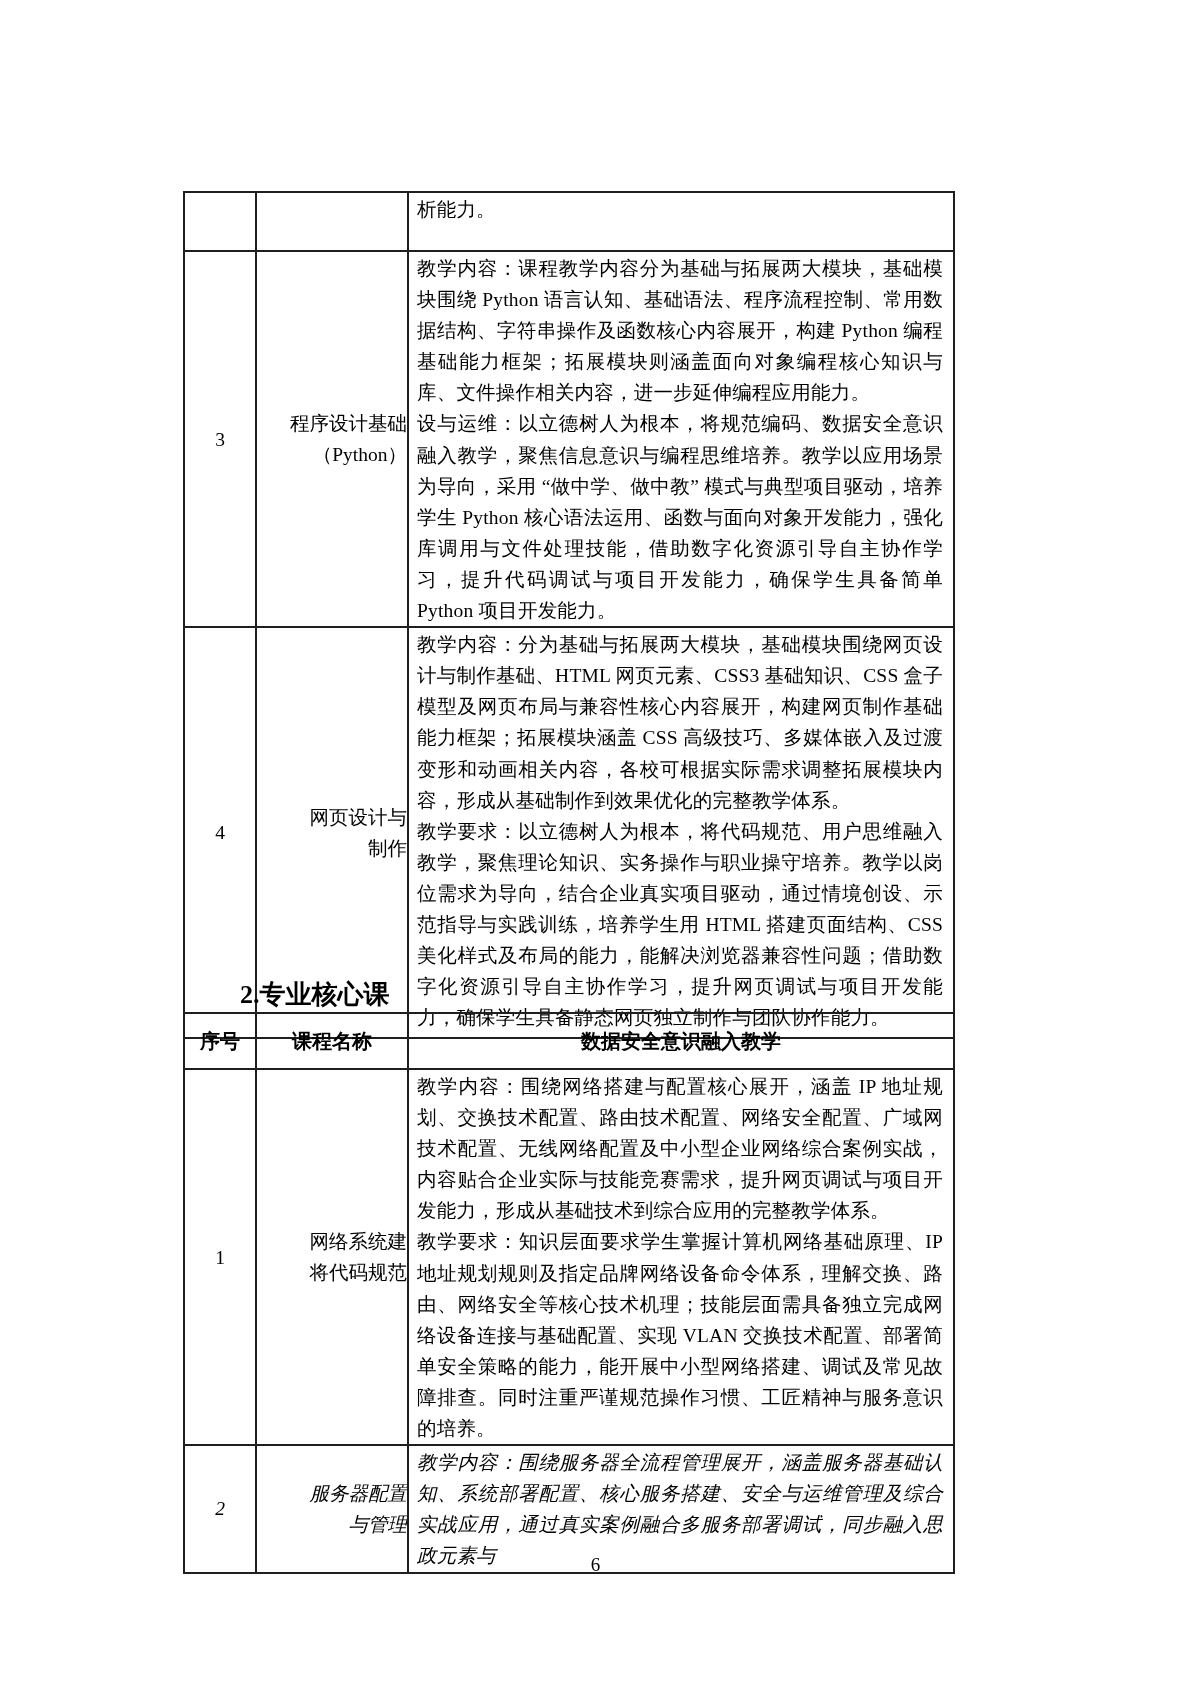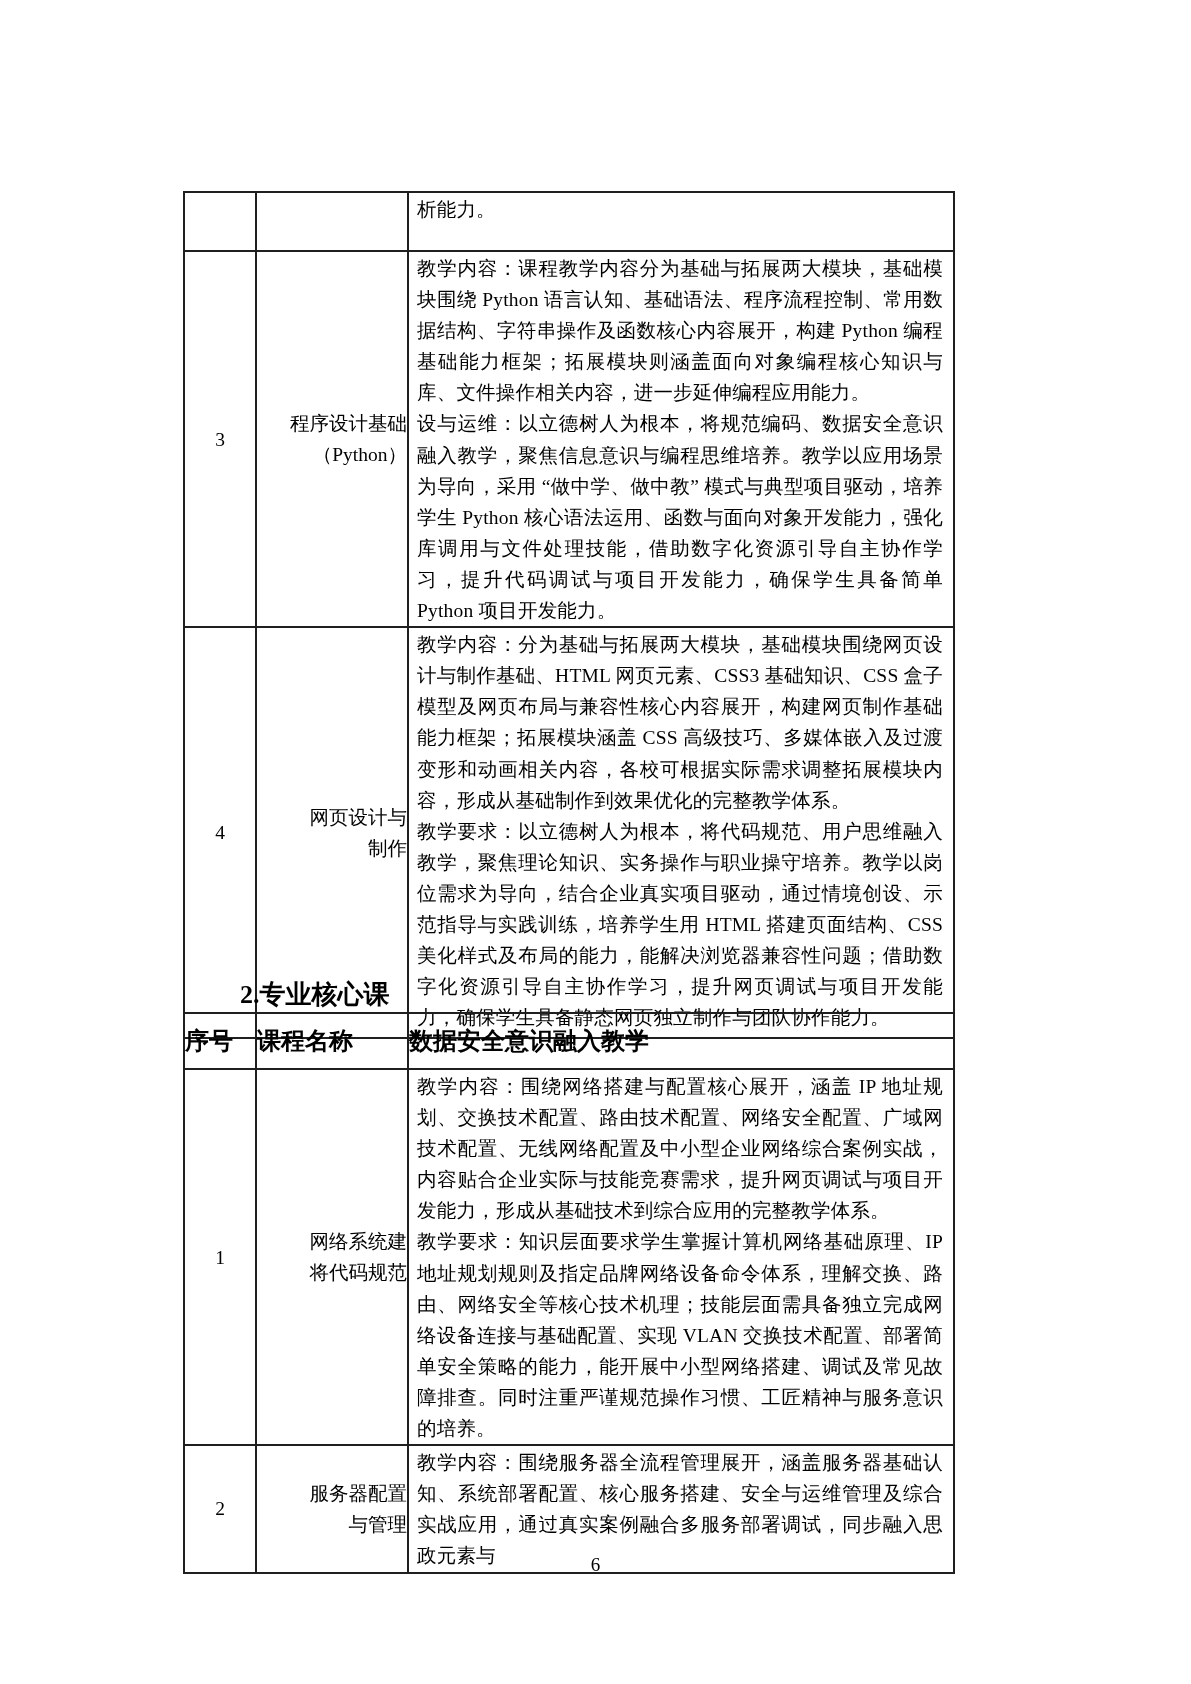--- a/index.html
+++ b/index.html
@@ -25,24 +25,24 @@
     font-size:19.5px;line-height:31px;white-space:pre-line;
   }
   .cell-content{
     vertical-align:top;padding:1px 10px 0 8px;
   }
   .para{
     font-size:19.5px;line-height:31.1px;text-align:justify;
     letter-spacing:0.2px;
   }
   .hdr{
-    font-weight:bold;font-size:24px;text-align:left;vertical-align:middle;
+    font-weight:bold;font-size:20px;text-align:center;vertical-align:middle;
     line-height:24px;
   }
-  .trunc td{overflow:hidden;}
+  .trunc td{overflow:hidden;font-style:italic;}
   .section-heading{
     position:absolute;left:240px;top:979px;
     font-size:26px;font-weight:bold;line-height:32px;
   }
   .page-number{
     position:absolute;top:1554px;left:0;width:100%;
     text-align:center;font-size:19px;
   }
 </style>
 </head>

